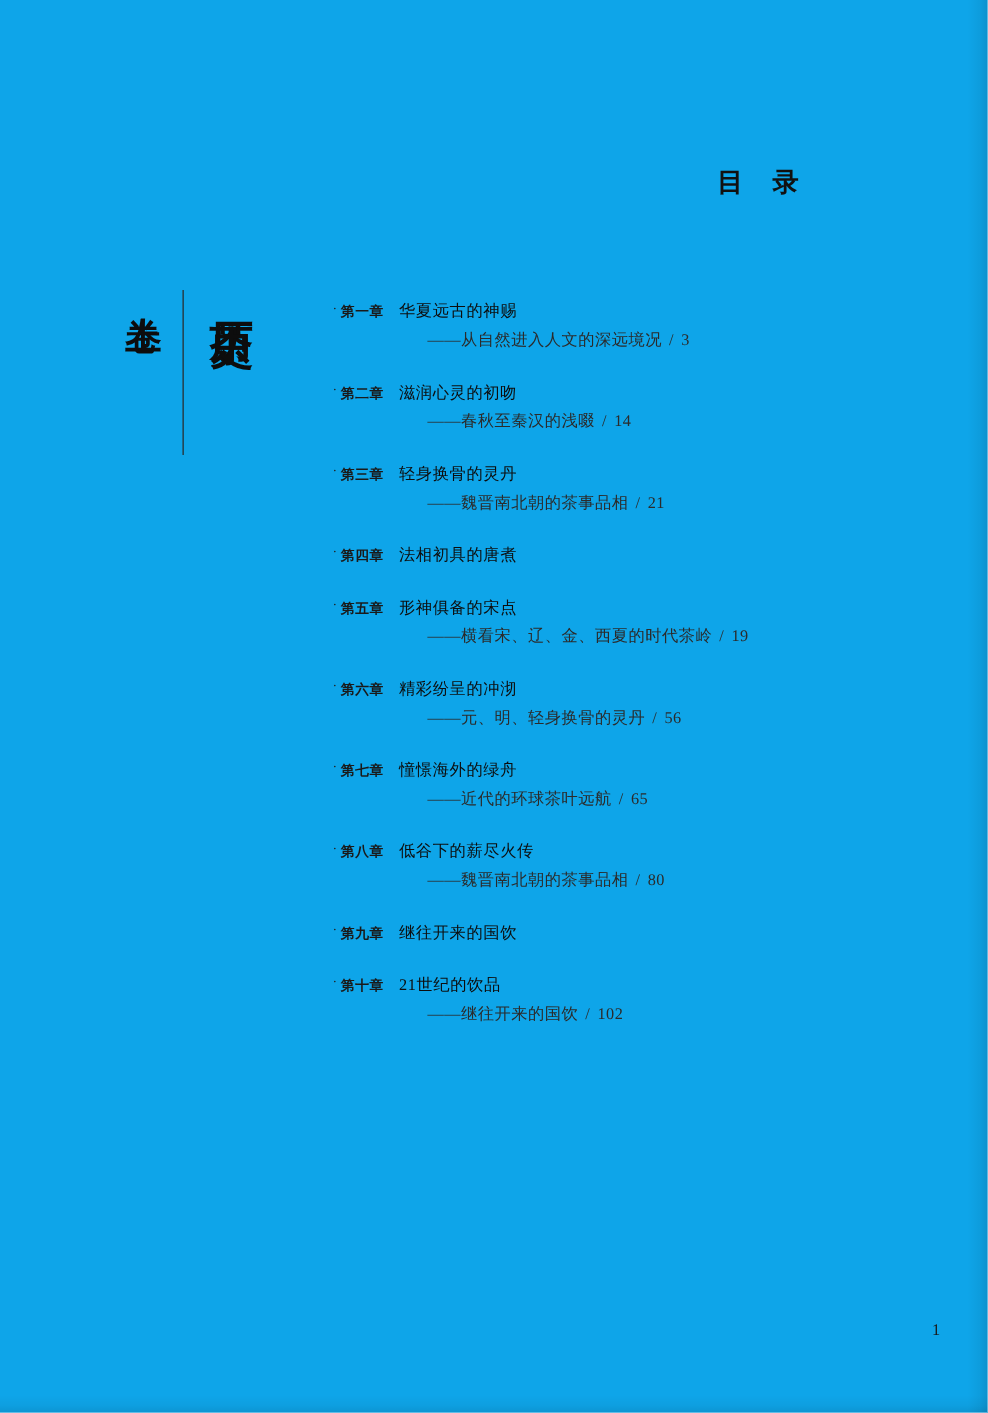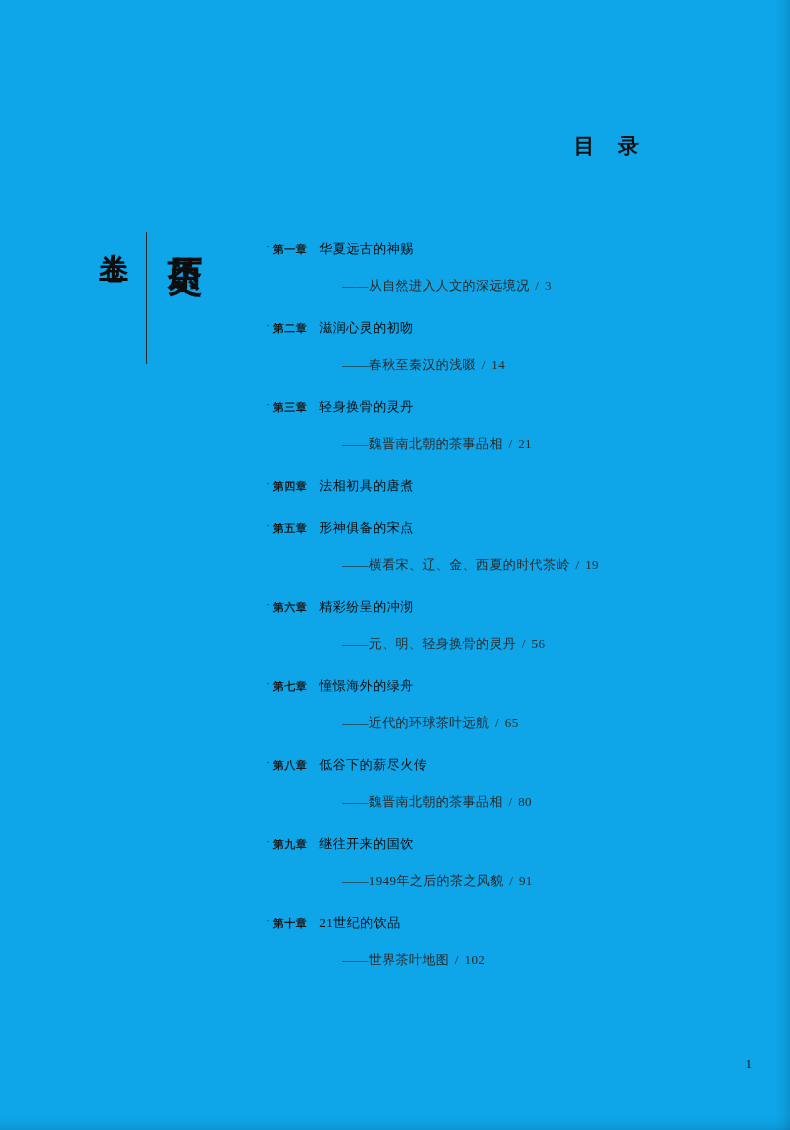--- a/index.html
+++ b/index.html
@@ -122,21 +122,21 @@
   }
   .chap-title {
     font-size: 13px;
     font-weight: 400;
     color: #0d0d0d;
     margin-left: 12px;
     letter-spacing: 0.5px;
     font-family: "Liberation Serif", "DejaVu Serif", serif;
   }
   .entry-line2 {
-    margin-top: 19px;
+    margin-top: 5px;
     margin-left: 76px;
     font-size: 13px;
     color: #2b2b2b;
     letter-spacing: 0.4px;
     white-space: nowrap;
     font-family: "Liberation Serif", "DejaVu Serif", serif;
   }
   .page-num {
     margin-left: 2px;
   }
@@ -264,35 +264,30 @@
         <span class="page-num">80</span>
       </div>
     </div>
 
     <div class="toc-entry">
       <div class="entry-line1">
         <span class="bullet">·</span>
         <span class="chap-no">第九章</span>
         <span class="chap-title">继往开来的国饮</span>
       </div>
-      <div class="entry-line2">
-        <span>——1949年之后的茶之风貌</span>
-        <span class="page-num">/</span>
-        <span class="page-num">91</span>
-      </div>
     </div>
 
     <div class="toc-entry">
       <div class="entry-line1">
         <span class="bullet">·</span>
         <span class="chap-no">第十章</span>
         <span class="chap-title">21世纪的饮品</span>
       </div>
       <div class="entry-line2">
-        <span>——世界茶叶地图</span>
+        <span>——继往开来的国饮</span>
         <span class="page-num">/</span>
         <span class="page-num">102</span>
       </div>
     </div>
 
   </div>
 
   <div class="folio">1</div>
 
   <div class="edge-shade"></div>

